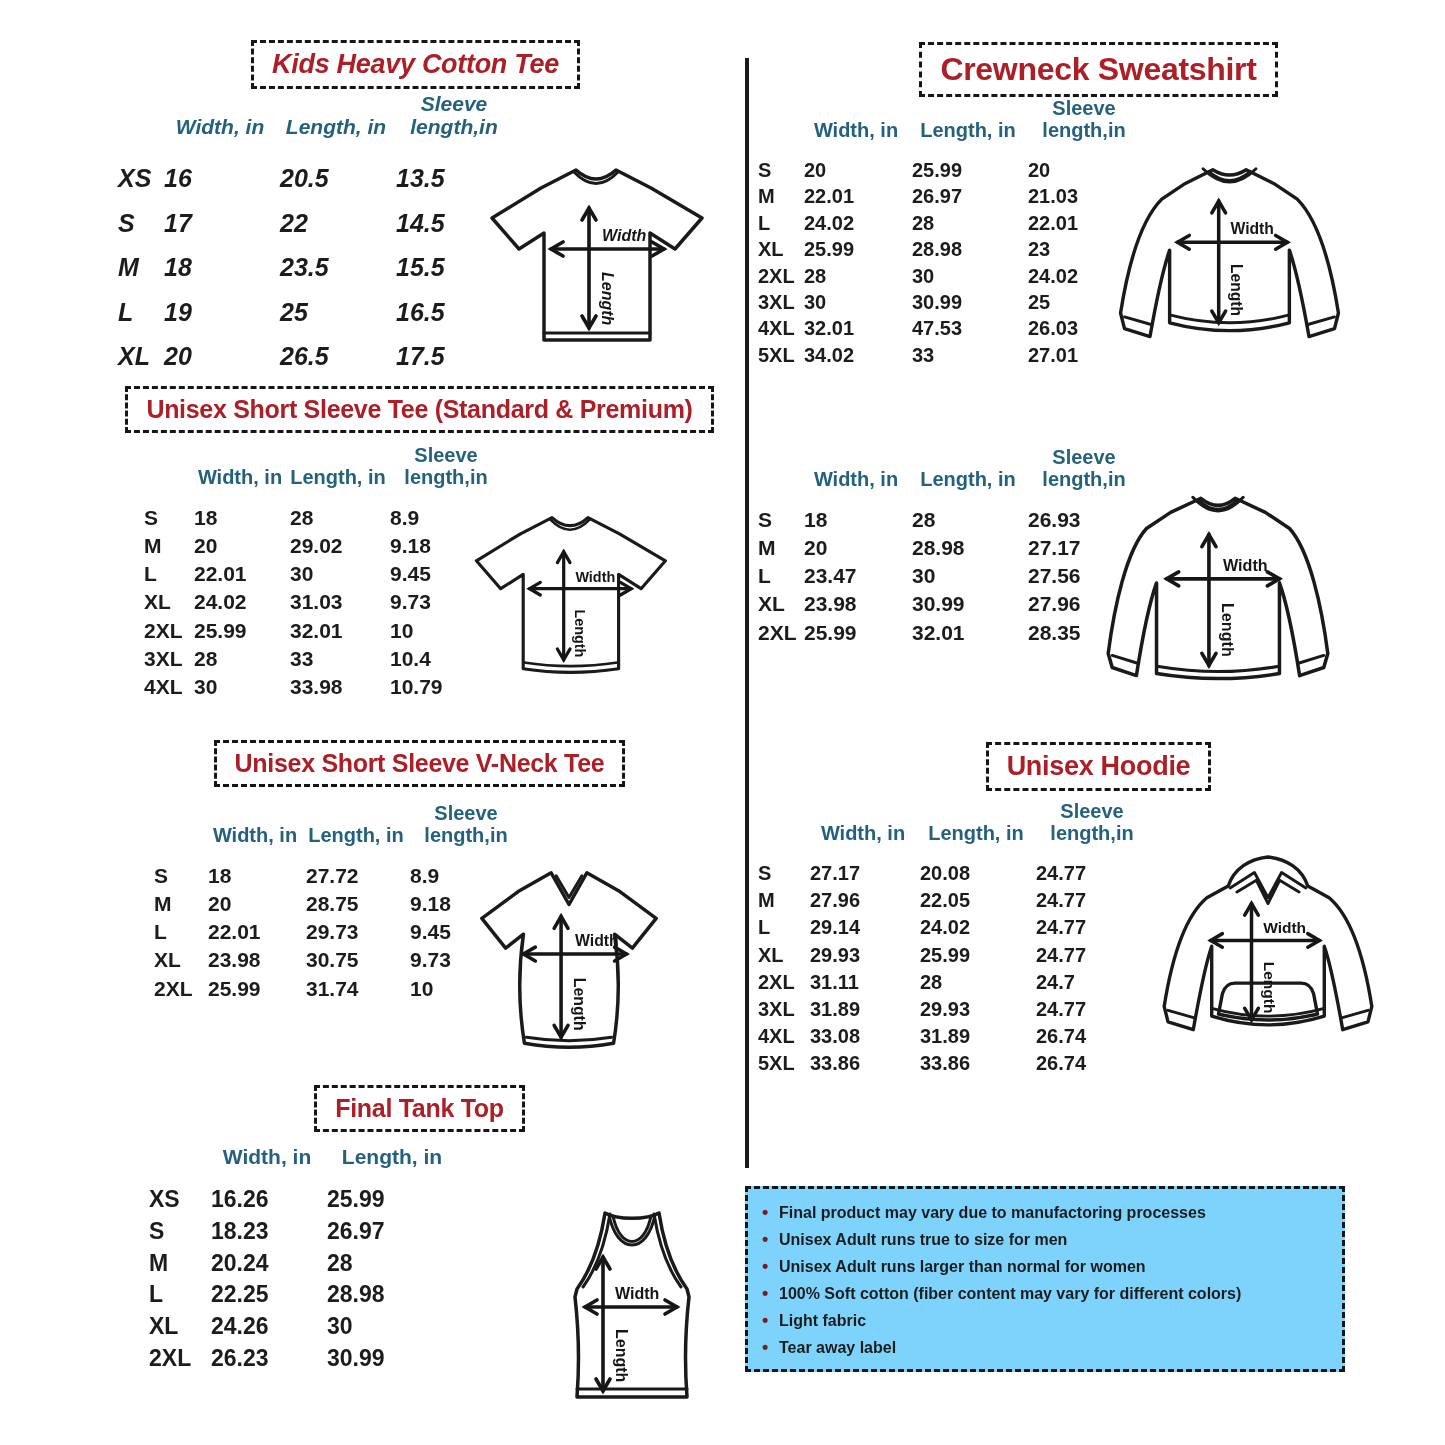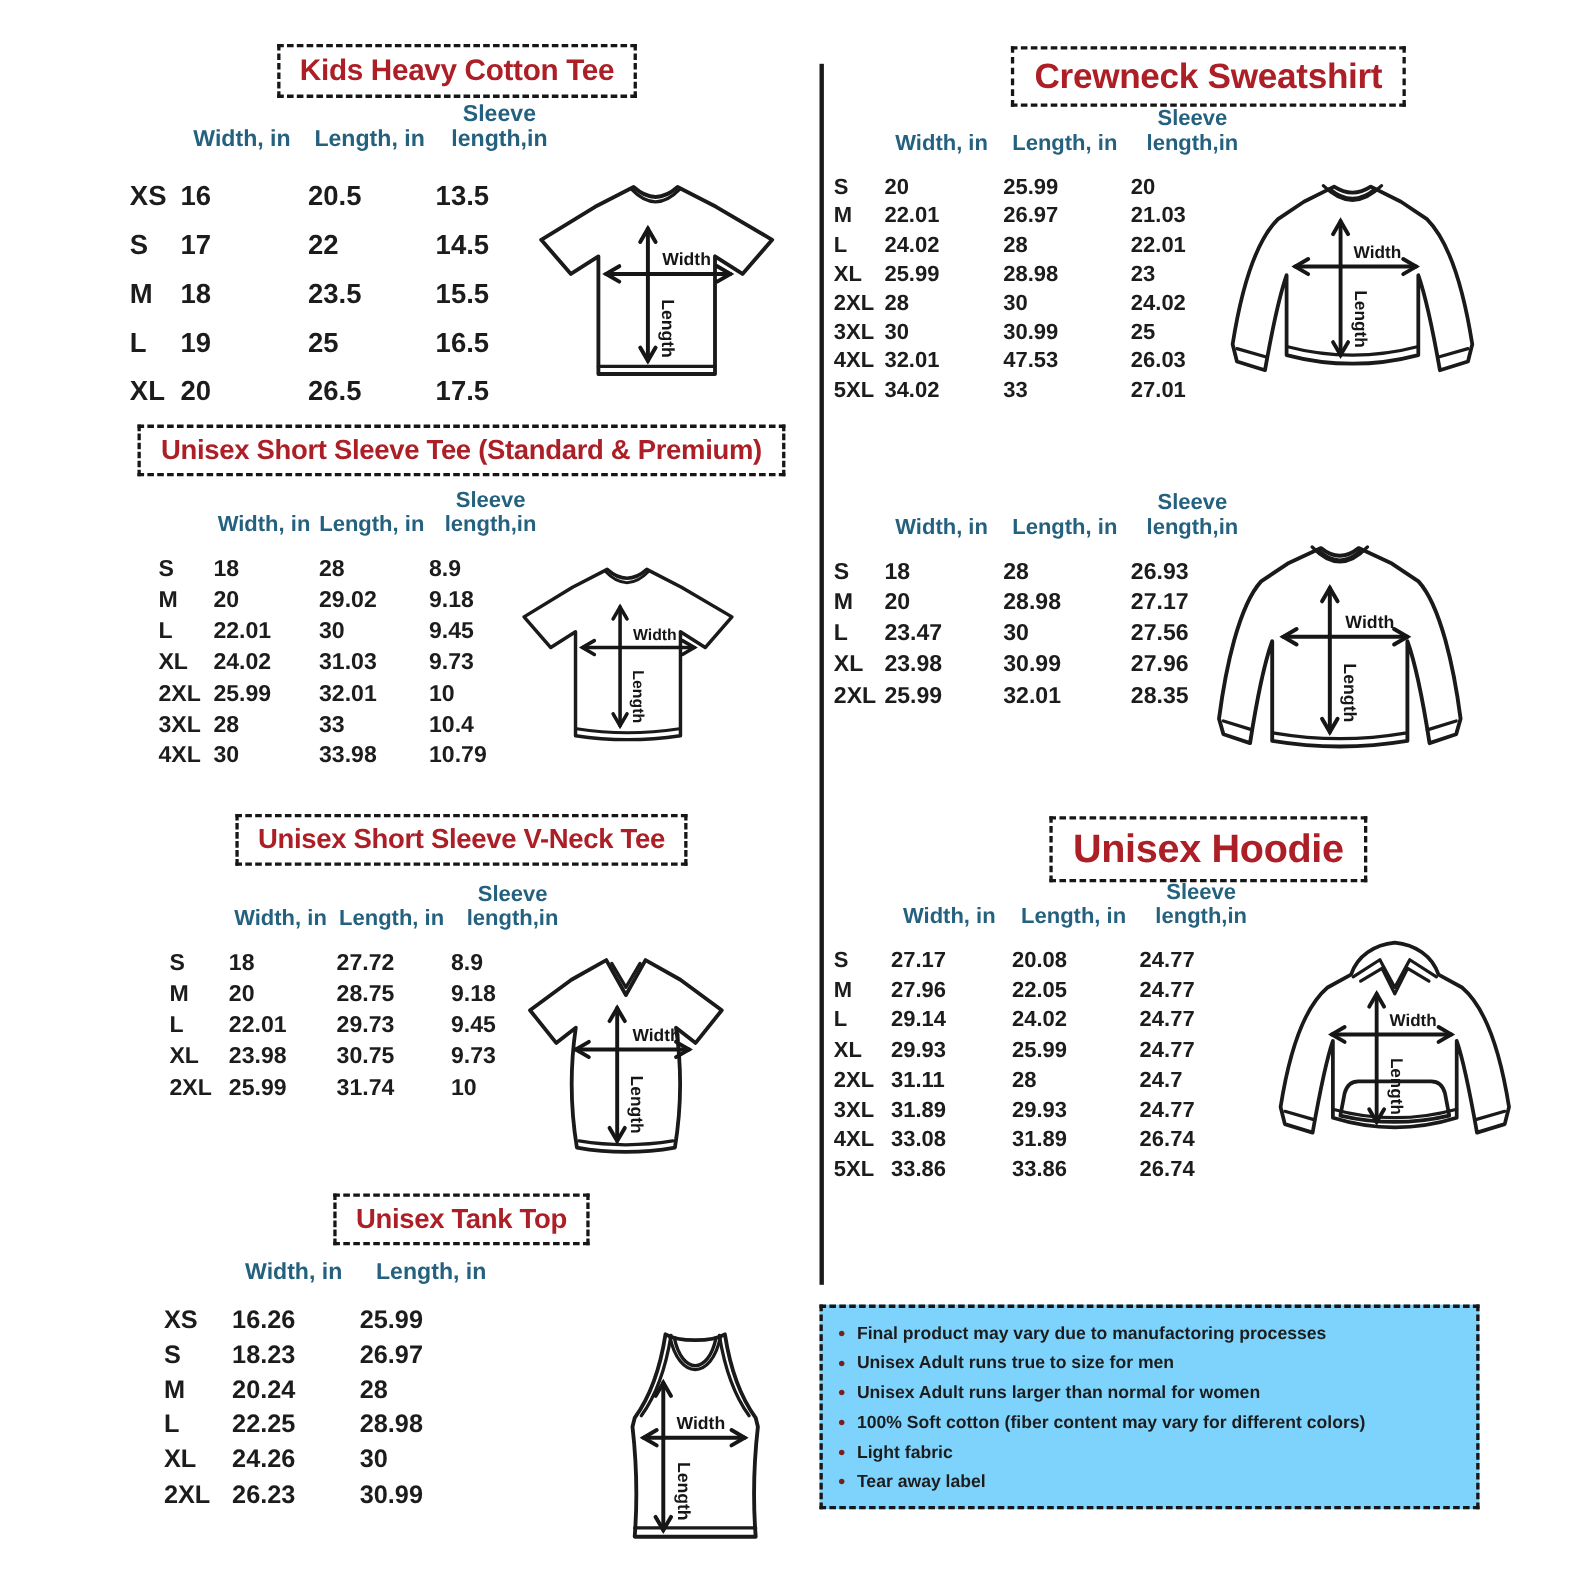--- a/index.html
+++ b/index.html
@@ -8,21 +8,21 @@
   }
   html,body{margin:0;padding:0;background:#fff;}
   body{font-family:"Liberation Sans","DejaVu Sans",sans-serif;color:var(--ink);}
   .canvas{position:relative;width:1445px;height:1445px;background:var(--page-bg);overflow:hidden;}
   .divider{position:absolute;left:745px;top:58px;width:4px;height:1110px;background:#1a1a1a;}
   .sec{position:absolute;}
   .ttl-row{text-align:center;}
   .ttl-box{display:inline-block;border:3px dashed #161616;padding:6px 18px;background:#fff;}
   .ttl{color:var(--title-red);font-weight:700;letter-spacing:-0.3px;white-space:nowrap;}
   #s-kids .ttl{font-size:27px;} #s-crew .ttl{font-size:32px;} #s-ss .ttl{font-size:25px;}
-  #s-ls .ttl{font-size:25px;} #s-vneck .ttl{font-size:25px;} #s-hoodie .ttl{font-size:36px;}
+  #s-ls .ttl{font-size:25px;} #s-vneck .ttl{font-size:25px;} #s-hoodie .ttl{font-size:27px;}
   #s-tank .ttl{font-size:25px;}
   table.size-table{position:absolute;border-collapse:separate;border-spacing:0;table-layout:fixed;font-weight:700;}
   .size-table th{color:var(--header-blue);font-weight:700;text-align:center;vertical-align:bottom;
     padding:0 2px 16px 2px;font-size:20px;line-height:1.1;white-space:nowrap;}
   .size-table th:last-child{white-space:normal;}
   .size-table td{text-align:left;padding:0 0 0 2px;white-space:nowrap;}
   
   .t-kids{left:28px;top:52px;font-size:25px;} .t-kids td{line-height:1.78;}
   .t-kids th{font-size:21px;padding-bottom:18px;}
   .t-kids th:nth-child(1){width:42px}.t-kids th:nth-child(2){width:112px}.t-kids th:nth-child(3){width:112px}.t-kids th:nth-child(4){width:116px}
@@ -51,21 +51,21 @@
   .notes-box ul{margin:0;padding:0;list-style:none;}
   .notes-box li{position:relative;padding-left:17px;font-size:16px;font-weight:700;line-height:27px;white-space:nowrap;}
   .notes-box li::before{content:"\2022";position:absolute;left:0;top:0;color:var(--bullet-maroon);font-size:18px;}
 </style>
 </head>
 <body>
 
 <div class="canvas">
   <div class="divider"></div>
 
-  <section class="sec" id="s-kids" style="left:88px;top:40px;width:655px;height:344px;">
+  <section class="sec" id="s-kids" style="left:88px;top:40px;width:655px;height:344px;font-style:italic;">
     <div class="ttl-row">
       <div class="ttl-box">
         <span class="ttl">Kids Heavy Cotton Tee</span>
       </div>
     </div>
     <table class="size-table t-kids">
         <thead>
           <tr>
             <th></th>
             <th>Width, in</th>
@@ -485,21 +485,21 @@
       <path class="arr" d="M88,89 L76,96 L88,103"></path>
       <path class="arr" d="M176,89 L188,96 L176,103"></path>
       <text class="albl" x="130" y="88">Width</text>
       <text class="albl" transform="rotate(90 131 118)" x="131" y="118">Length</text>
     </svg>
   </section>
 
   <section class="sec" id="s-tank" style="left:92px;top:1085px;width:655px;height:355px;">
     <div class="ttl-row">
       <div class="ttl-box">
-        <span class="ttl">Unisex Tank Top</span>
+        <span class="ttl">Final Tank Top</span>
       </div>
     </div>
     <table class="size-table t-tank">
         <thead>
           <tr>
             <th></th>
             <th>Width, in</th>
             <th>Length, in</th>
           </tr>
         </thead>

